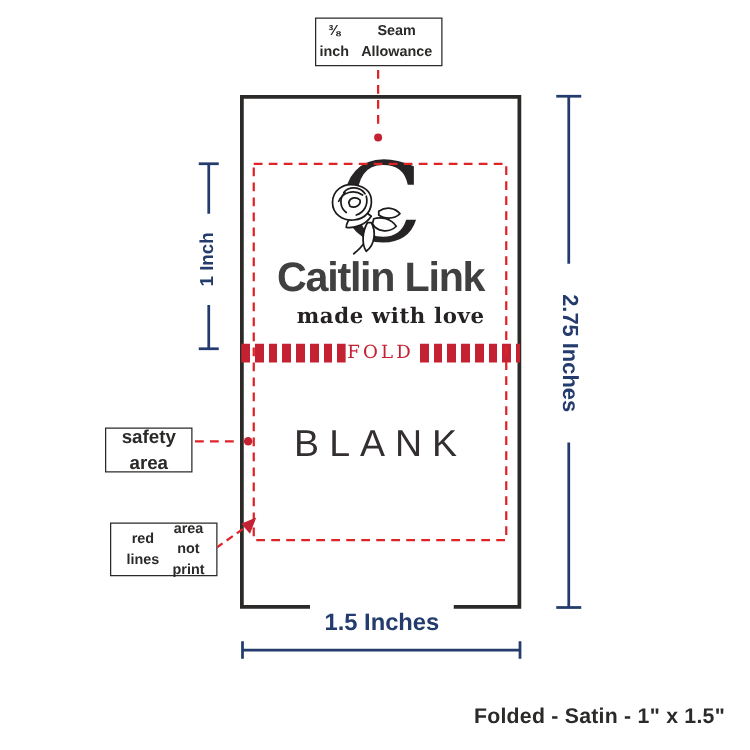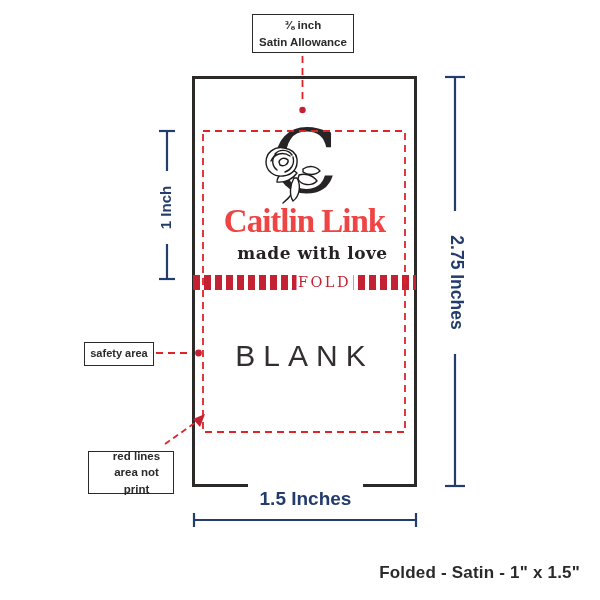--- a/index.html
+++ b/index.html
@@ -9,46 +9,46 @@
   
   .label-rect{position:absolute;left:192px;top:76px;width:225px;height:411px;
               border:3px solid #2b2a29;box-sizing:border-box;background:#fff;}
 
   
   .monogram{position:absolute;left:0;right:0;top:40px;text-align:center;
             font-family:"DejaVu Serif",serif;font-size:88px;line-height:1;
             font-weight:500;color:#272425;}
   .flower{position:absolute;left:68px;top:66px;width:60px;height:62px;}
   .brand{position:absolute;left:0;right:0;top:126px;text-align:center;
-         font-family:Liberation Serif, serif;font-weight:bold;font-size:33px;
-         letter-spacing:-1px;color:#ef4444;line-height:1;}
+         font-family:Liberation Sans, sans-serif;font-weight:bold;font-size:33px;
+         letter-spacing:-1px;color:#404040;line-height:1;}
   .tagline{position:absolute;left:0;right:0;top:166px;text-align:center;
            font-family:"DejaVu Serif",serif;font-weight:600;font-size:17px;
            letter-spacing:0.5px;color:#262223;line-height:1;padding-left:16px;}
   .fold-strip{position:absolute;left:-2px;right:-2px;top:196px;height:15px;
               background:repeating-linear-gradient(90deg,#c42133 0 7px,transparent 7px 11px);}
   .fold-box{position:absolute;left:50%;top:192px;transform:translateX(-50%);
             width:57px;height:22px;background:#fff;display:flex;align-items:center;
             justify-content:center;font-family:"DejaVu Serif",serif;font-size:14.5px;
-            letter-spacing:2.5px;color:#c42133;margin-left:20px;}
+            letter-spacing:2.5px;color:#c42133;}
   .blank{position:absolute;left:0;right:0;top:262px;text-align:center;
          font-family:"Liberation Sans",sans-serif;font-weight:300;font-size:30px;
          letter-spacing:8px;color:#332f30;line-height:1;}
 
   
   .overlay{position:absolute;left:0;top:0;width:600px;height:600px;pointer-events:none;}
 
   
   .callout{position:absolute;background:#fff;border:1.5px solid #2b2a29;
-           box-sizing:border-box;display:flex;flex-direction:column;
+           box-sizing:border-box;display:flex;
            align-items:center;justify-content:center;text-align:center;
            font-weight:700;color:#2b2a29;line-height:1.4;}
   .callout-seam{left:252px;top:14px;width:102px;height:39px;font-size:11.5px;}
-  .callout-safety{left:84px;top:342px;width:70px;height:24px;font-size:11px;font-weight:600;}
-  .callout-redlines{left:88px;top:451px;width:86px;height:43px;font-size:11.5px;font-weight:600;padding-left:11px;}
+  .callout-safety{left:84px;top:342px;width:70px;height:36px;font-size:15px;font-weight:600;}
+  .callout-redlines{left:88px;top:418px;width:86px;height:43px;font-size:11.5px;font-weight:600;padding-left:11px;}
 
   
   .dim-label{position:absolute;background:#fff;display:flex;align-items:center;
              justify-content:center;color:#233c6d;font-weight:600;white-space:nowrap;}
   .dim-fold{left:152px;top:171px;width:27px;height:73px;font-size:15px;}
   .dim-fold .rot{transform:rotate(-90deg);}
   .dim-total{left:440px;top:211px;width:32px;height:143px;font-size:17.5px;}
   .dim-total .rot{transform:rotate(90deg);}
   .dim-width{left:248px;top:484px;width:115px;height:29px;font-size:19px;}
 
@@ -122,21 +122,21 @@
   </div>
   <div class="dim-label dim-total">
     <span class="rot">2.75 Inches</span>
   </div>
   <div class="dim-label dim-width">
     <span>1.5 Inches</span>
   </div>
 
   <div class="callout callout-seam">
     <span>⅜ inch</span>
-    <span>Satin Allowance</span>
+    <span>Seam Allowance</span>
   </div>
   <div class="callout callout-safety">
     <span>safety area</span>
   </div>
   <div class="callout callout-redlines">
     <span>red lines</span>
     <span>area not print</span>
   </div>
 
   <div class="caption">Folded - Satin - 1" x 1.5"</div>

